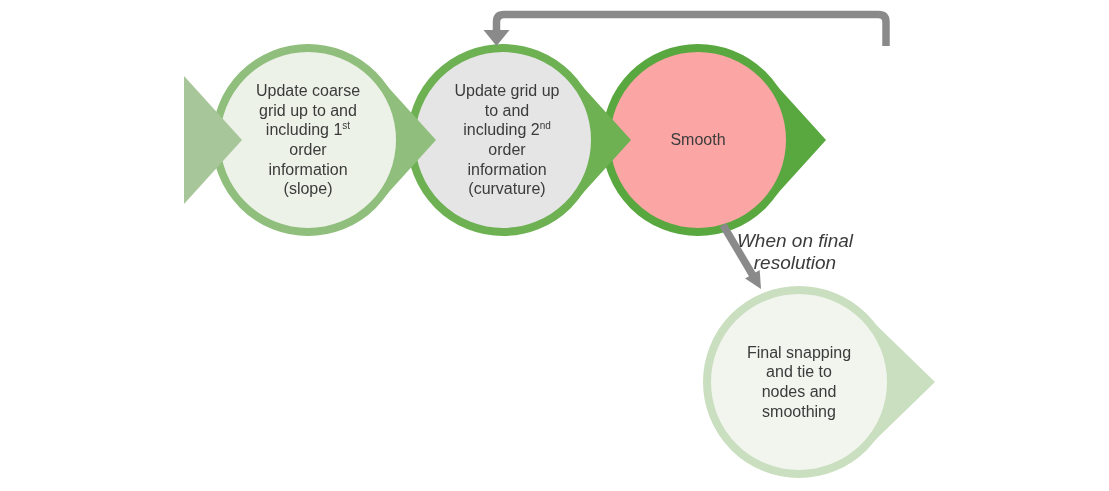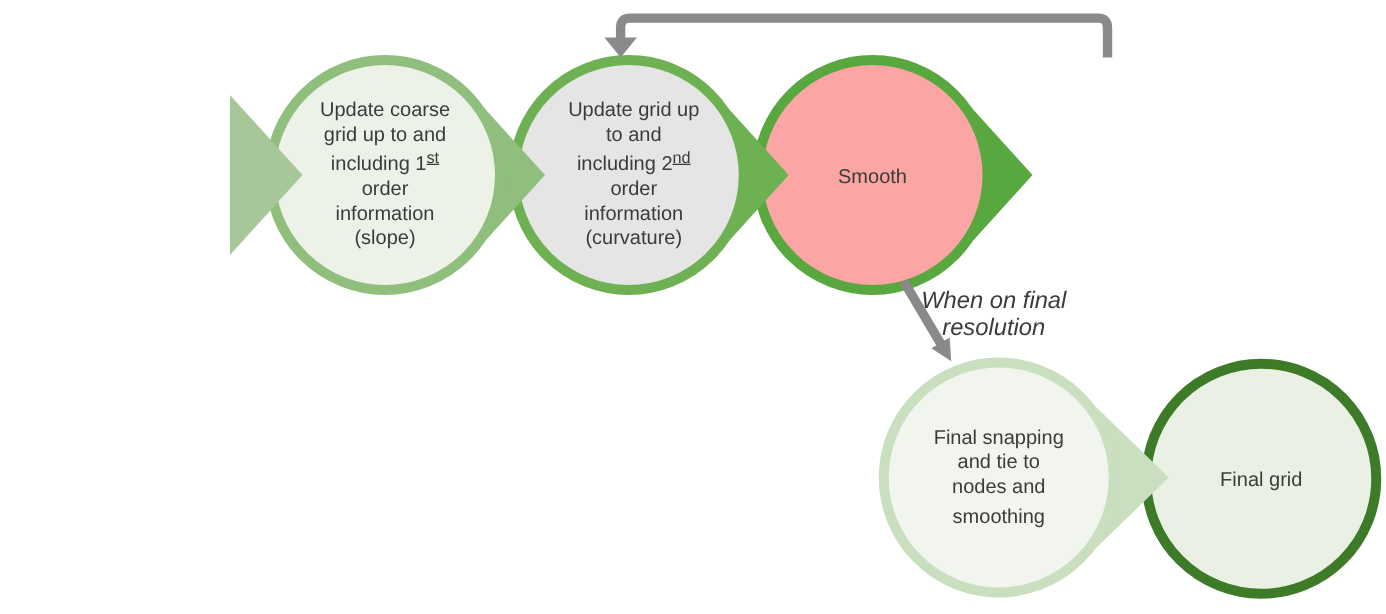--- a/index.html
+++ b/index.html
@@ -24,24 +24,23 @@
     justify-content: center;
     text-align: center;
   }
   .node-label {
     white-space: pre-line;
     font-size: 16px;
     line-height: 1.22;
     width: 168px;
   }
   .sup {
-    font-size: 13px;
+    font-size: 10px;
     vertical-align: 6px;
     letter-spacing: 0;
-    text-decoration: underline;
   }
   .wedge {
     position: absolute;
     width: 58px;
     height: 128px;
     clip-path: polygon(0 0, 100% 50%, 0 100%);
   }
   .wedge.wide { width: 66px; }
   .connectors {
     position: absolute;
@@ -107,17 +106,14 @@
 
 
   <div class="circle" style="left: 703px; top: 286px; z-index: 30; border-color: rgb(201, 223, 191); background-color: rgb(241, 245, 238);">
     <div class="node-label"><span>Final snapping
 and tie to
 nodes and
 smoothing</span><span class="sup"></span><span></span></div>
   </div>
   <div class="wedge wide" style="left: 869px; top: 318px; z-index: 28; background-color: rgb(201, 223, 191);"></div>
 
-  <div class="circle" style="left: 913px; top: 287px; z-index: 25; border-color: rgb(61, 123, 40); background-color: rgb(234, 240, 227);">
-    <div class="node-label"><span>Final grid</span><span class="sup"></span><span></span></div>
-  </div>
 
 </div>
 
 </body></html>

